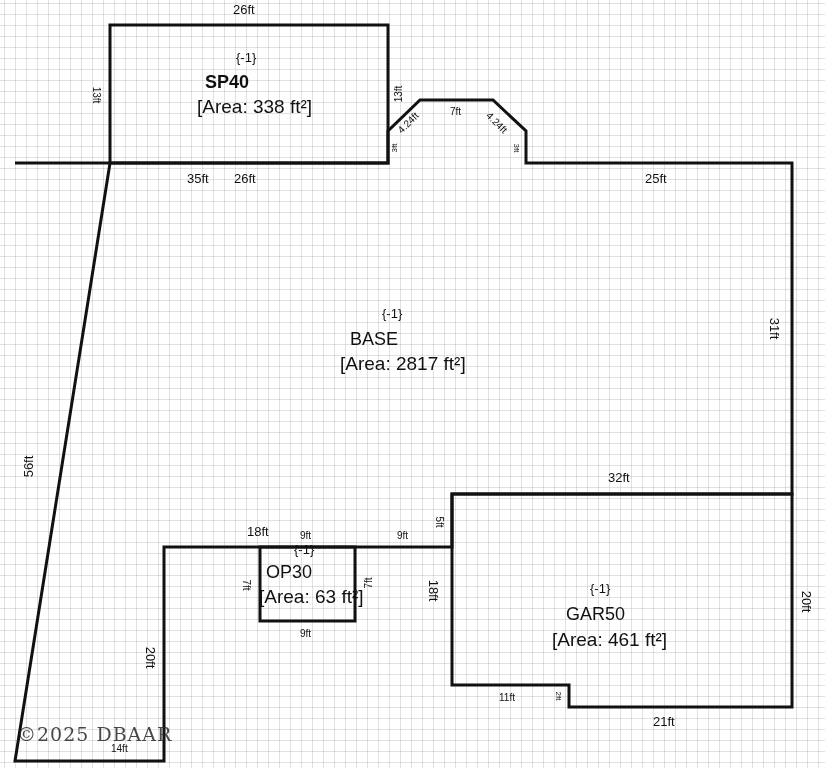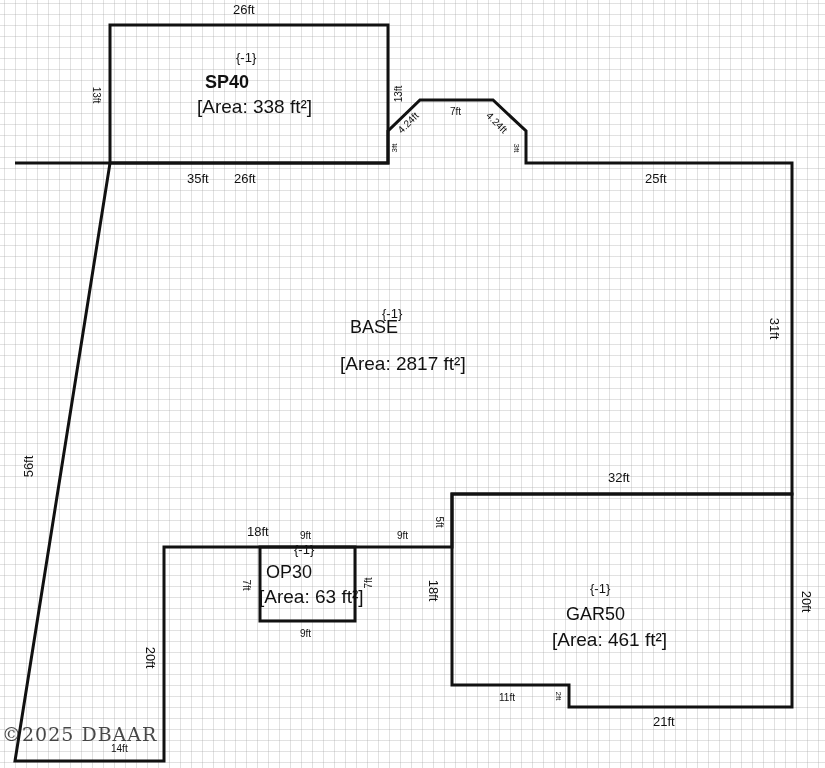--- a/index.html
+++ b/index.html
@@ -58,21 +58,21 @@
 <div class="lbl dim-xs rot-ccw" style="left:391px;top:144px;">3ft</div>
 <div class="lbl dim-xs rot-cw" style="left:512px;top:144px;">3ft</div>
 
 <div class="lbl dim" style="left:187px;top:172px;">35ft</div>
 <div class="lbl dim" style="left:234px;top:172px;">26ft</div>
 <div class="lbl dim" style="left:645px;top:172px;">25ft</div>
 <div class="lbl dim rot-cw" style="left:764px;top:322px;">31ft</div>
 <div class="lbl dim rot-ccw" style="left:18px;top:460px;">56ft</div>
 
 <div class="lbl code" style="left:382px;top:307px;">{-1}</div>
-<div class="lbl name" style="left:350px;top:318px;">BASE</div>
+<div class="lbl name" style="left:350px;top:330px;">BASE</div>
 <div class="lbl area" style="left:340px;top:354px;">[Area: 2817 ft²]</div>
 
 <div class="lbl dim" style="left:608px;top:471px;">32ft</div>
 <div class="lbl dim rot-cw" style="left:796px;top:595px;">20ft</div>
 <div class="lbl dim-sm rot-cw" style="left:433px;top:517px;">5ft</div>
 <div class="lbl dim rot-cw" style="left:423px;top:584px;">18ft</div>
 <div class="lbl code" style="left:590px;top:582px;">{-1}</div>
 <div class="lbl name" style="left:554px;top:605px;margin-left:12px;">GAR50</div>
 <div class="lbl area" style="left:552px;top:630px;">[Area: 461 ft²]</div>
 <div class="lbl dim-sm" style="left:499px;top:693px;">11ft</div>
@@ -84,13 +84,13 @@
 <div class="lbl dim-sm" style="left:397px;top:531px;">9ft</div>
 <div class="lbl code" style="left:294px;top:543px;">{-1}</div>
 <div class="lbl name" style="left:266px;top:563px;">OP30</div>
 <div class="lbl area" style="left:259px;top:587px;text-align:right;">[Area: 63 ft²]</div>
 <div class="lbl dim-sm rot-cw" style="left:240px;top:580px;">7ft</div>
 <div class="lbl dim-sm rot-ccw" style="left:363px;top:578px;">7ft</div>
 <div class="lbl dim-sm" style="left:300px;top:629px;">9ft</div>
 <div class="lbl dim rot-cw" style="left:140px;top:651px;">20ft</div>
 <div class="lbl dim-sm" style="left:80px;top:744px;margin-left:31px;">14ft</div>
 
-<div class="lbl watermark" style="left:2px;top:725px;">©2025 DBAAR</div>
+<div class="lbl watermark" style="left:17px;top:725px;">©2025 DBAAR</div>
 
 </body></html>

